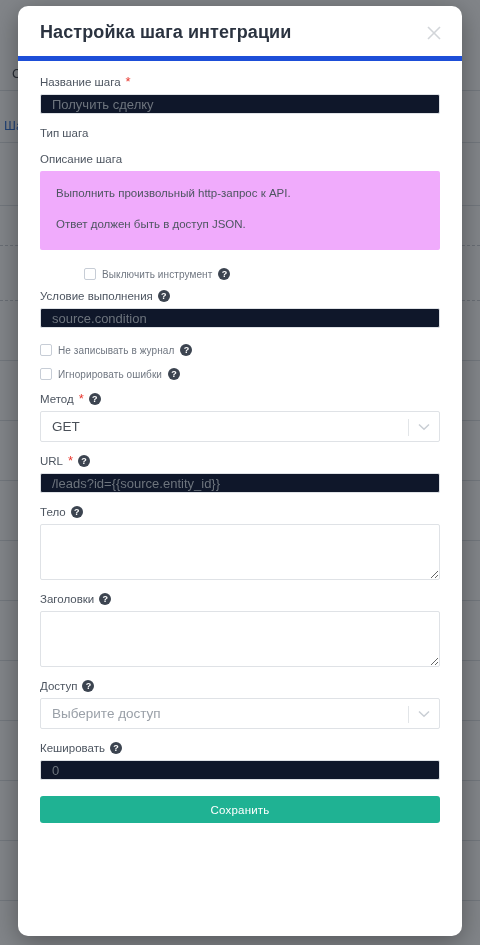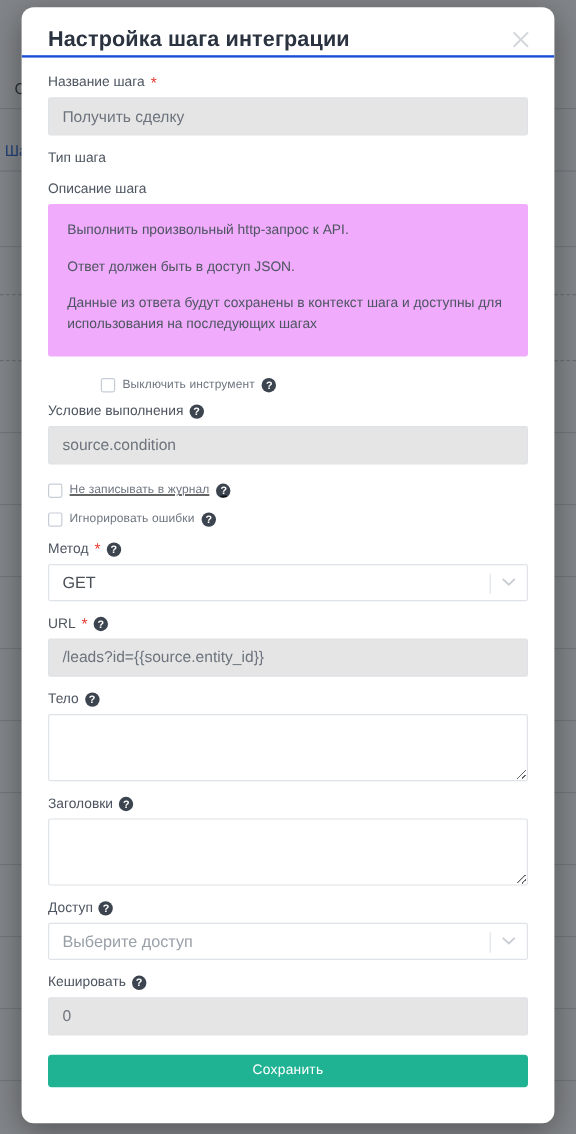--- a/index.html
+++ b/index.html
@@ -45,22 +45,22 @@
     left: 18px; top: 6px;
     width: 444px; height: 930px;
     background: #ffffff;
     border-radius: 10px;
     box-shadow: 0 6px 26px rgba(0,0,0,0.35);
     overflow: hidden;
   }
 
   #modal-header {
     position: relative;
-    height: 42px;
-    border-bottom: 2px solid #1d4ed8;
+    height: 55px;
+    border-bottom: 5px solid #1d4ed8;
     padding-left: 12px;
   }
   #modal-title {
     position: absolute;
     left: 22px; top: 16px;
     font-size: 18px;
     font-weight: bold;
     color: #2b3340;
     letter-spacing: 0.1px;
   }
@@ -98,23 +98,23 @@
     font-size: 9px;
     line-height: 12px;
     text-align: center;
     font-weight: bold;
     cursor: pointer;
     flex: 0 0 auto;
   }
 
   .tinput {
     width: 100%;
-    height: 32px;
+    height: 20px;
     border: 1px solid #dfe2e6;
-    background: #e5e5e5;
+    background: #0f172a;
     border-radius: 2px;
     padding: 0 11px;
     font-size: 13px;
     color: #6d747d;
     font-family: "Liberation Sans", sans-serif;
     outline: none;
   }
   .tinput::placeholder { color: #9aa0a8; }
 
   .selectbox {
@@ -261,39 +261,38 @@
       </div>
     </div>
 
     <div class="field" style="margin-bottom:18px;">
       <div class="flabel">
         <span>Описание шага</span>
       </div>
       <div class="descbox">
         <p>Выполнить произвольный http-запрос к API.</p>
         <p>Ответ должен быть в доступ JSON.</p>
-        <p>Данные из ответа будут сохранены в контекст шага и доступны для использования на последующих шагах</p>
       </div>
     </div>
 
     <div class="checkrow" style="margin-bottom:9px;padding-left:44px;">
       <span class="cbox"></span>
       <span class="clabel">Выключить инструмент</span>
       <span class="help">?</span>
     </div>
 
     <div class="field">
       <div class="flabel">
         <span>Условие выполнения</span>
         <span class="help">?</span>
       </div>
       <input class="tinput" value="source.condition" style="">
     </div>
 
-    <div class="checkrow" style="margin-top:16px;text-decoration:underline;">
+    <div class="checkrow" style="margin-top:16px;">
       <span class="cbox"></span>
       <span class="clabel">Не записывать в журнал</span>
       <span class="help">?</span>
     </div>
 
     <div class="checkrow" style="margin-bottom:12px;">
       <span class="cbox"></span>
       <span class="clabel">Игнорировать ошибки</span>
       <span class="help">?</span>
     </div>

